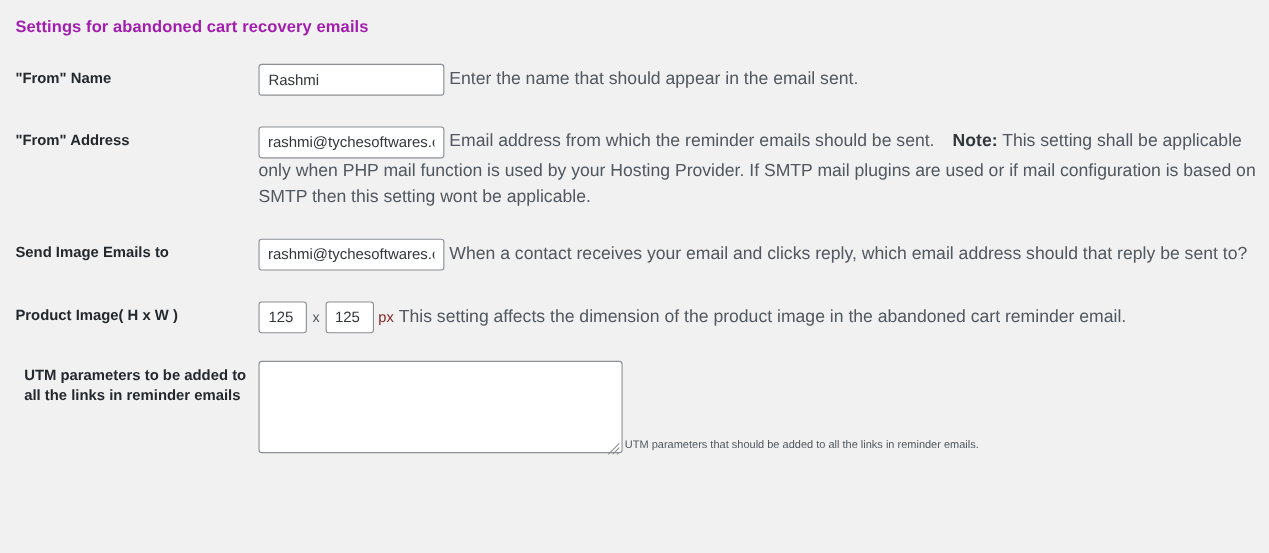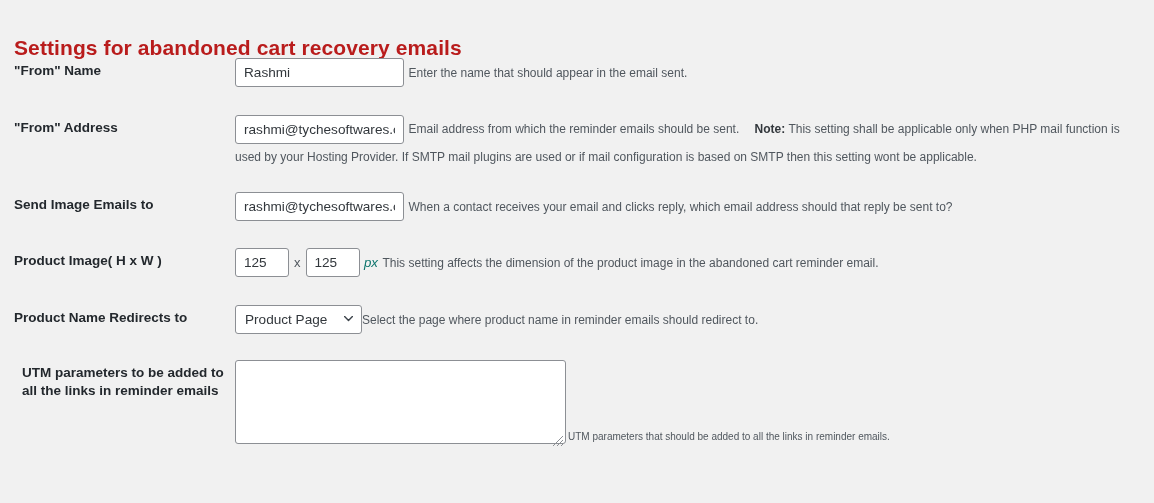--- a/index.html
+++ b/index.html
@@ -16,24 +16,24 @@
   }
   .page {
     position: relative;
     width: 1154px;
     height: 503px;
     box-sizing: border-box;
   }
   .page-title {
     position: absolute;
     left: 14px;
-    top: 19px;
-    font-size: 21px;
+    top: 4px;
+    font-size: 15px;
     font-weight: bold;
-    color: #b91c1c;
+    color: #a21caf;
     letter-spacing: 0.1px;
   }
   .form-table {
     position: absolute;
     left: 0;
     top: 44px;
     width: 1154px;
     border-collapse: collapse;
   }
   .form-table tr {
@@ -50,21 +50,21 @@
     line-height: 1.38;
     vertical-align: top;
   }
   td.field-cell {
     padding: 15px 6px 15px 0;
     box-sizing: border-box;
     vertical-align: top;
     line-height: 1.5;
   }
   .desc {
-    font-size: 12px;
+    font-size: 16px;
     color: #50575e;
     line-height: 1.55;
   }
   .desc b {
     color: #32373c;
     font-weight: bold;
     margin-left: 12px;
   }
   input.txt {
     font-family: "Liberation Sans", sans-serif;
@@ -73,32 +73,31 @@
     background: #fff;
     border: 1px solid #8c8f94;
     border-radius: 3px;
     padding: 4px 8px;
     box-sizing: border-box;
     height: 29px;
     vertical-align: middle;
     outline: none;
   }
   input.txt-wide { width: 169px; }
-  input.txt-num  { width: 54px; }
+  input.txt-num  { width: 44px; }
   .x-sep {
     font-size: 13px;
     color: #50575e;
     padding: 0 5px;
     vertical-align: middle;
   }
   .px-unit {
     font-size: 13.3px;
-    color: #0f766e;
-    vertical-align: middle;
-    font-style: italic;
+    color: #7f1d1d;
+    vertical-align: middle;
   }
   .select-wrap {
     position: relative;
     display: inline-block;
     vertical-align: middle;
   }
   select.sel {
     -webkit-appearance: none;
     appearance: none;
     font-family: "Liberation Sans", sans-serif;
@@ -215,35 +214,20 @@
         <th class="label-cell">Product Image( H x W )</th>
         <td class="field-cell">
           <span class="field-inline">
             <input class="txt txt-num" type="text" value="125" style=""><span class="x-sep">x</span><input class="txt txt-num" type="text" value="125" style="">
           </span>
           <span class="px-unit">px</span>
           <span class="desc">This setting affects the dimension of the product image in the abandoned cart reminder email.</span>
         </td>
       </tr>
 
-      <tr class="row-redirect">
-        <th class="label-cell">Product Name Redirects to</th>
-        <td class="field-cell">
-          <span class="select-wrap">
-            <select class="sel">
-              <option selected="">Product Page</option>
-            </select>
-            <span class="sel-arrow">
-              <svg width="9" height="6" viewBox="0 0 9 6" xmlns="http://www.w3.org/2000/svg">
-                <path d="M0.6 0.6 L4.5 4.6 L8.4 0.6" fill="none" stroke="#3c434a" stroke-width="1.4" stroke-linecap="round" stroke-linejoin="round"></path>
-              </svg>
-            </span>
-          </span><span class="desc">Select the page where product name in reminder emails should redirect to.</span>
-        </td>
-      </tr>
 
       <tr class="row-utm">
         <th class="label-cell">UTM parameters to be added to all the links in reminder emails</th>
         <td class="field-cell">
           <span class="ta-wrap">
             <textarea class="ta" style=""></textarea>
             <span class="resize-grip">
               <svg width="12" height="12" viewBox="0 0 12 12" xmlns="http://www.w3.org/2000/svg">
                 <path d="M11 1 L1 11" stroke="#8c8f94" stroke-width="1"></path>
                 <path d="M11 5 L5 11" stroke="#8c8f94" stroke-width="1"></path>

